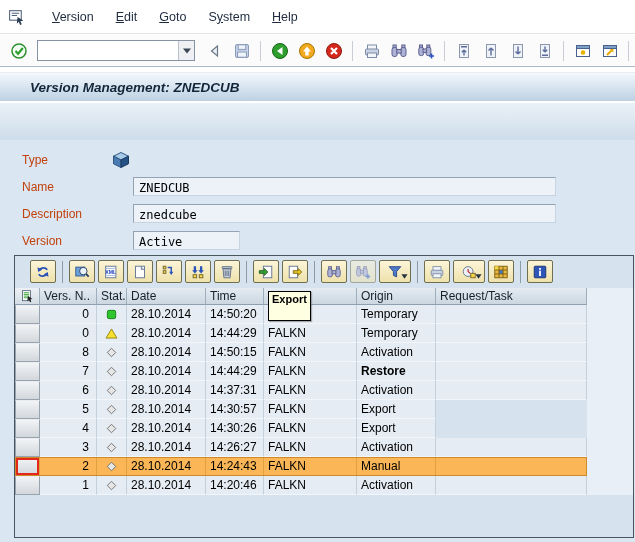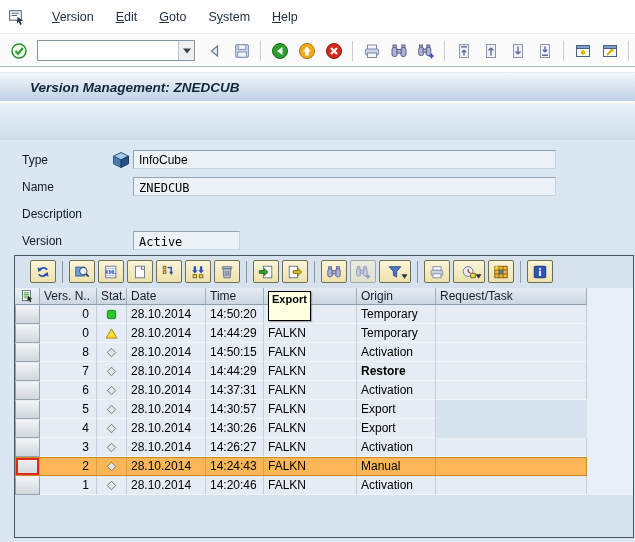--- a/index.html
+++ b/index.html
@@ -30,21 +30,21 @@
   .titlebar{position:absolute;left:0;top:72px;width:100%;height:30px;
     background:linear-gradient(#F3F8FC,#BDD1E3);border-top:1px solid #E8EEF4;
     border-bottom:1px solid #FDFEFE;display:flex;align-items:center;padding-left:30px;
     font-size:13.5px;font-weight:bold;font-style:italic;color:#14263A;}
   .subheader{position:absolute;left:0;top:103px;width:100%;height:37px;
     background:linear-gradient(#EAF1F8,#CEDDEA);}
   .content{position:absolute;left:0;top:140px;width:100%;height:402px;background:#DAE6F1;}
 
   
   .form-row{position:absolute;left:0;width:100%;height:20px;}
-  .form-label{position:absolute;left:22px;top:3px;font-size:12px;color:#0f172a;text-align:right;}
+  .form-label{position:absolute;left:22px;top:3px;font-size:12px;color:#c2410c;text-align:right;}
   .form-icon{position:absolute;left:112px;top:1px;width:18px;height:18px;}
   .form-field{position:absolute;left:133px;top:0;height:19px;background:#EDF2F8;
     border:1px solid #93A3B4;border-right-color:#C6D3E0;border-bottom-color:#C6D3E0;
     font-size:12px;padding:2px 5px 0 5px;color:#000;overflow:hidden;white-space:nowrap;}
   .form-field.mono{font-family:"DejaVu Sans Mono",monospace;font-size:12px;padding-top:3px;}
   .form-field.wide{width:423px;}
   .form-field.short{width:107px;}
 
   
   .table-panel{position:absolute;left:14px;top:115px;width:620px;height:283px;
@@ -261,28 +261,28 @@
 
   <div class="content">
     <div id="form-area">
         <div class="form-row" style="top: 10px;">
           <span class="form-label">Type</span>
           <span class="form-icon"><svg width="18" height="18" viewBox="0 0 18 18">
               <polygon points="9,1.5 16.5,5.2 9,9 1.5,5.2" fill="#A9CBEA" stroke="#2E5680"></polygon>
               <polygon points="1.5,5.2 9,9 9,16.5 1.5,12.8" fill="#4A7CB4" stroke="#2E5680"></polygon>
               <polygon points="16.5,5.2 9,9 9,16.5 16.5,12.8" fill="#255184" stroke="#1A3A60"></polygon>
             </svg></span>
-          <div class="form-field wide">InfoCube</div>
         </div>
         <div class="form-row" style="top: 37px;">
           <span class="form-label">Name</span>
           <div class="form-field mono wide">ZNEDCUB</div>
         </div>
         <div class="form-row" style="top: 64px;">
           <span class="form-label">Description</span>
+          <div class="form-field mono wide">znedcube</div>
         </div>
         <div class="form-row" style="top: 91px;">
           <span class="form-label">Version</span>
           <div class="form-field mono short">Active</div>
         </div>
       </div>
 
     <div class="table-panel">
       <div class="grid-toolbar">
           <div class="gt-btn">

